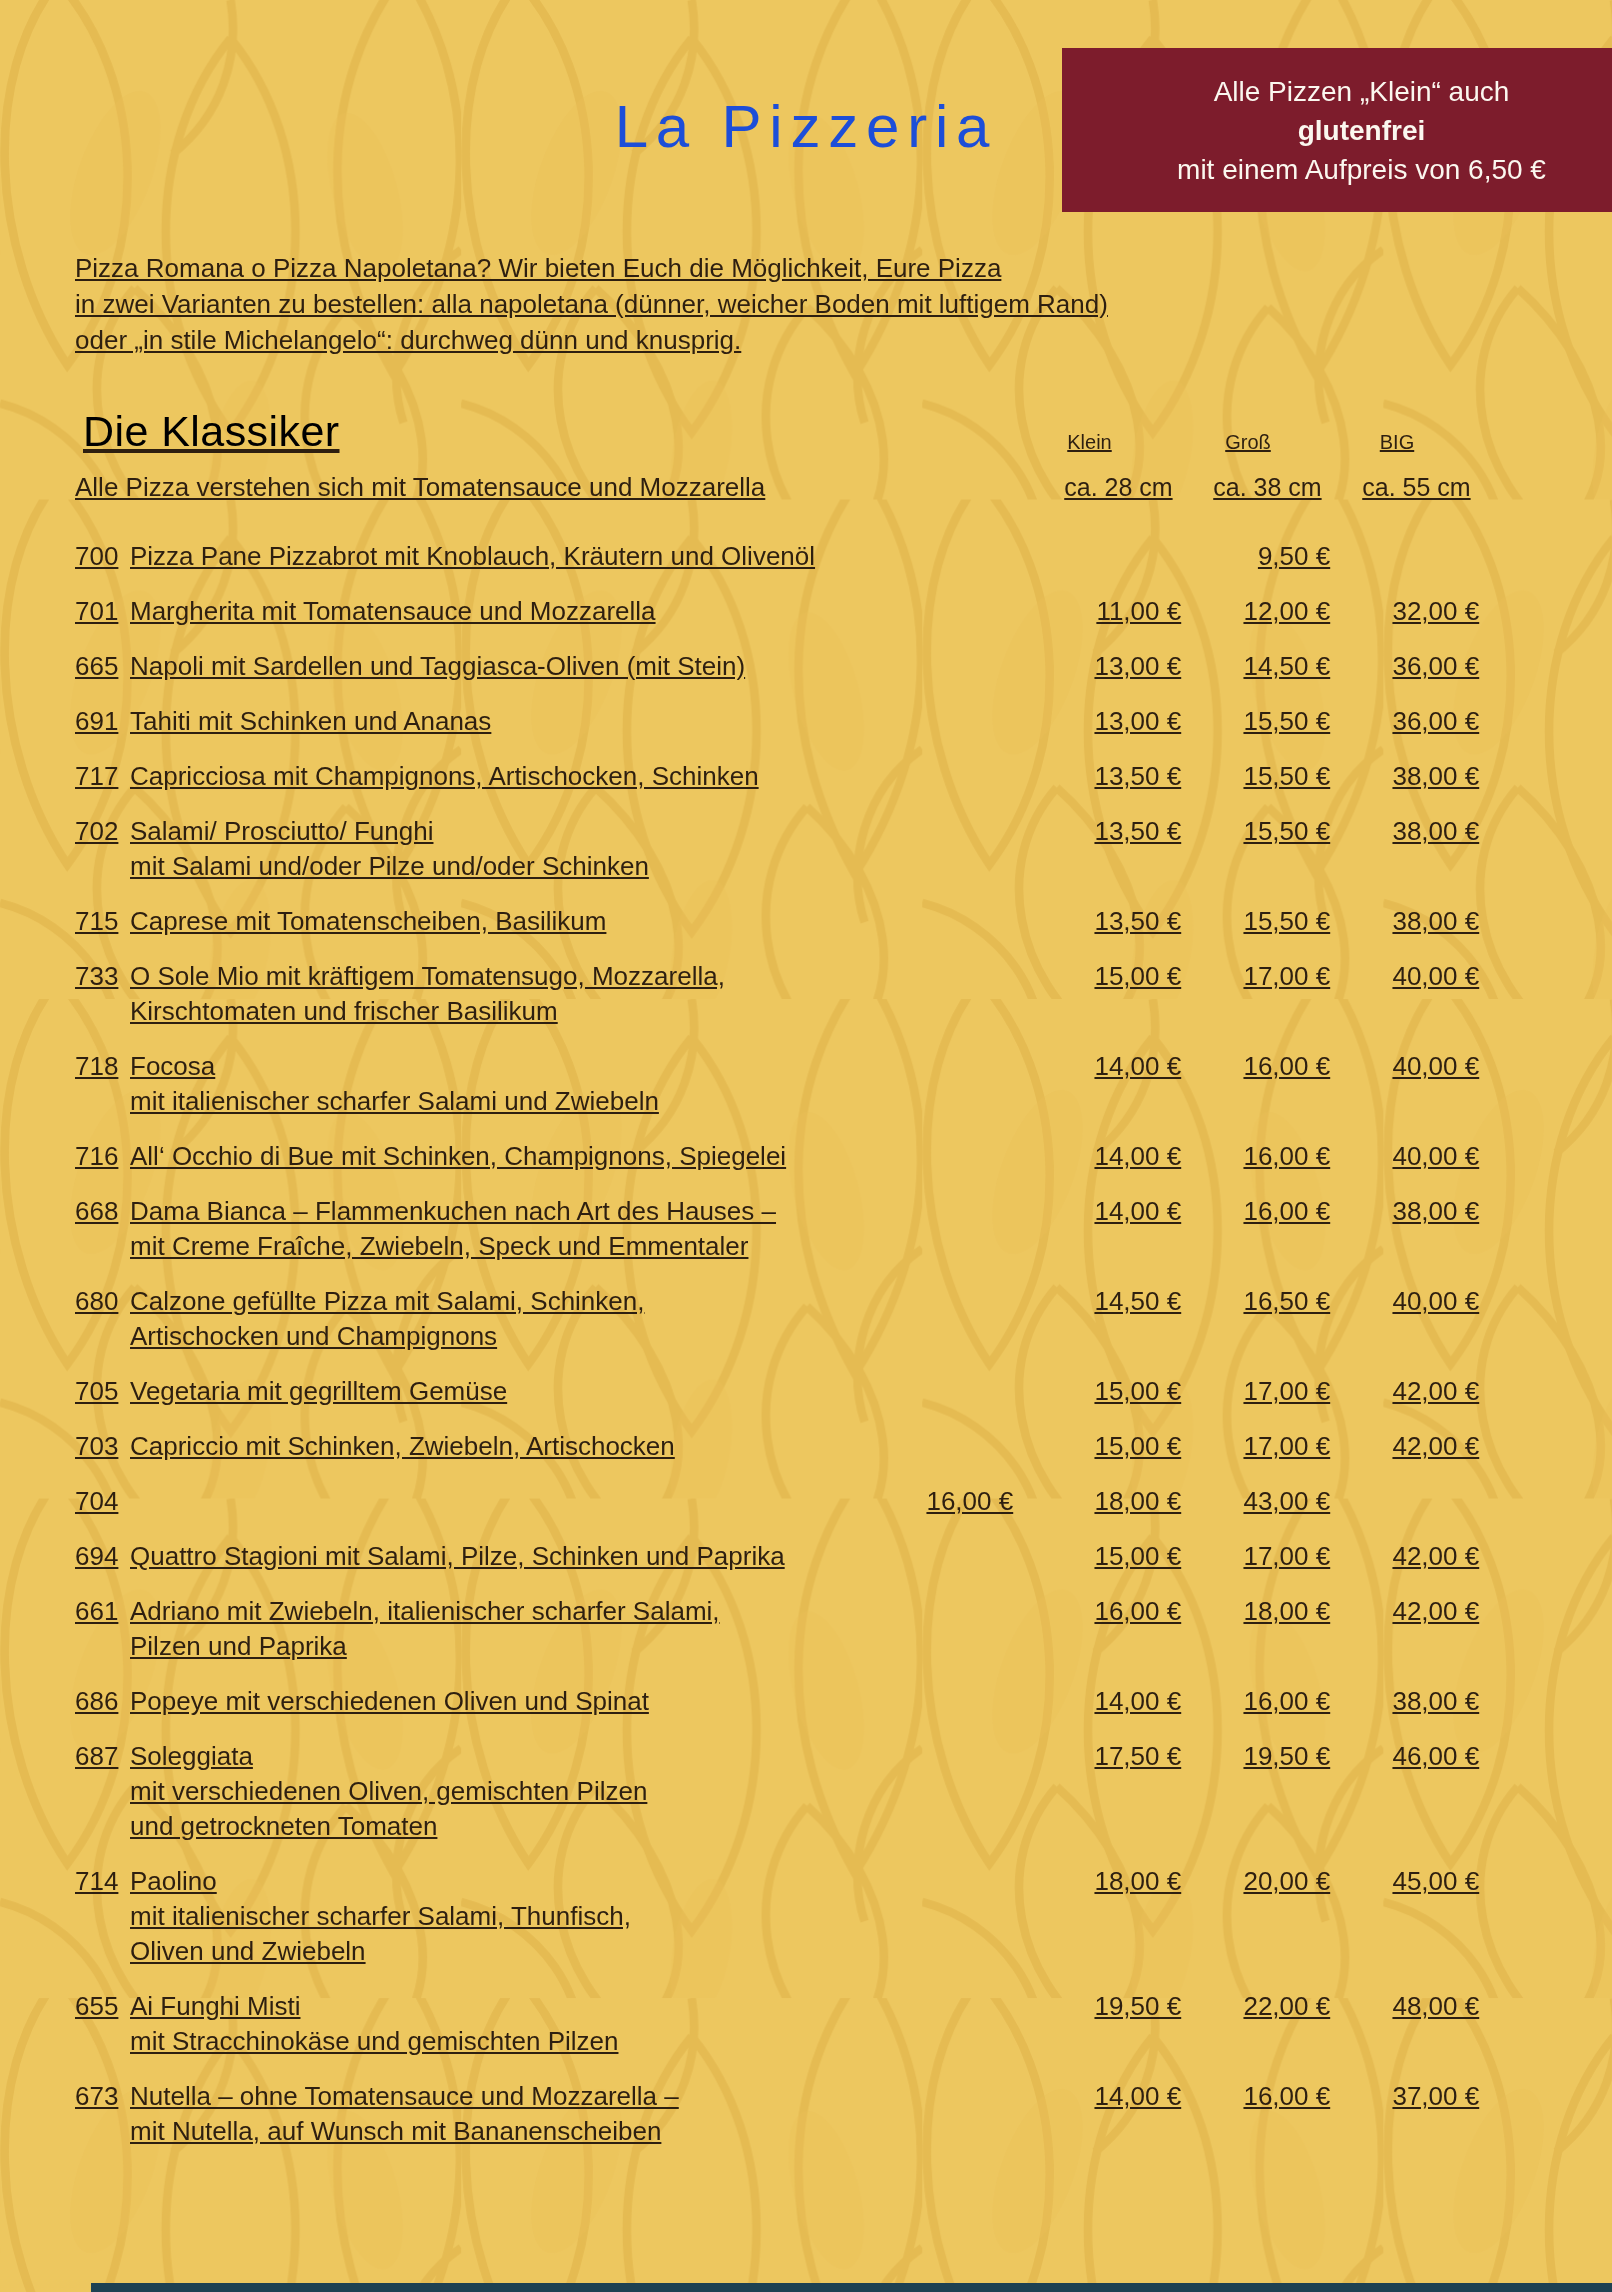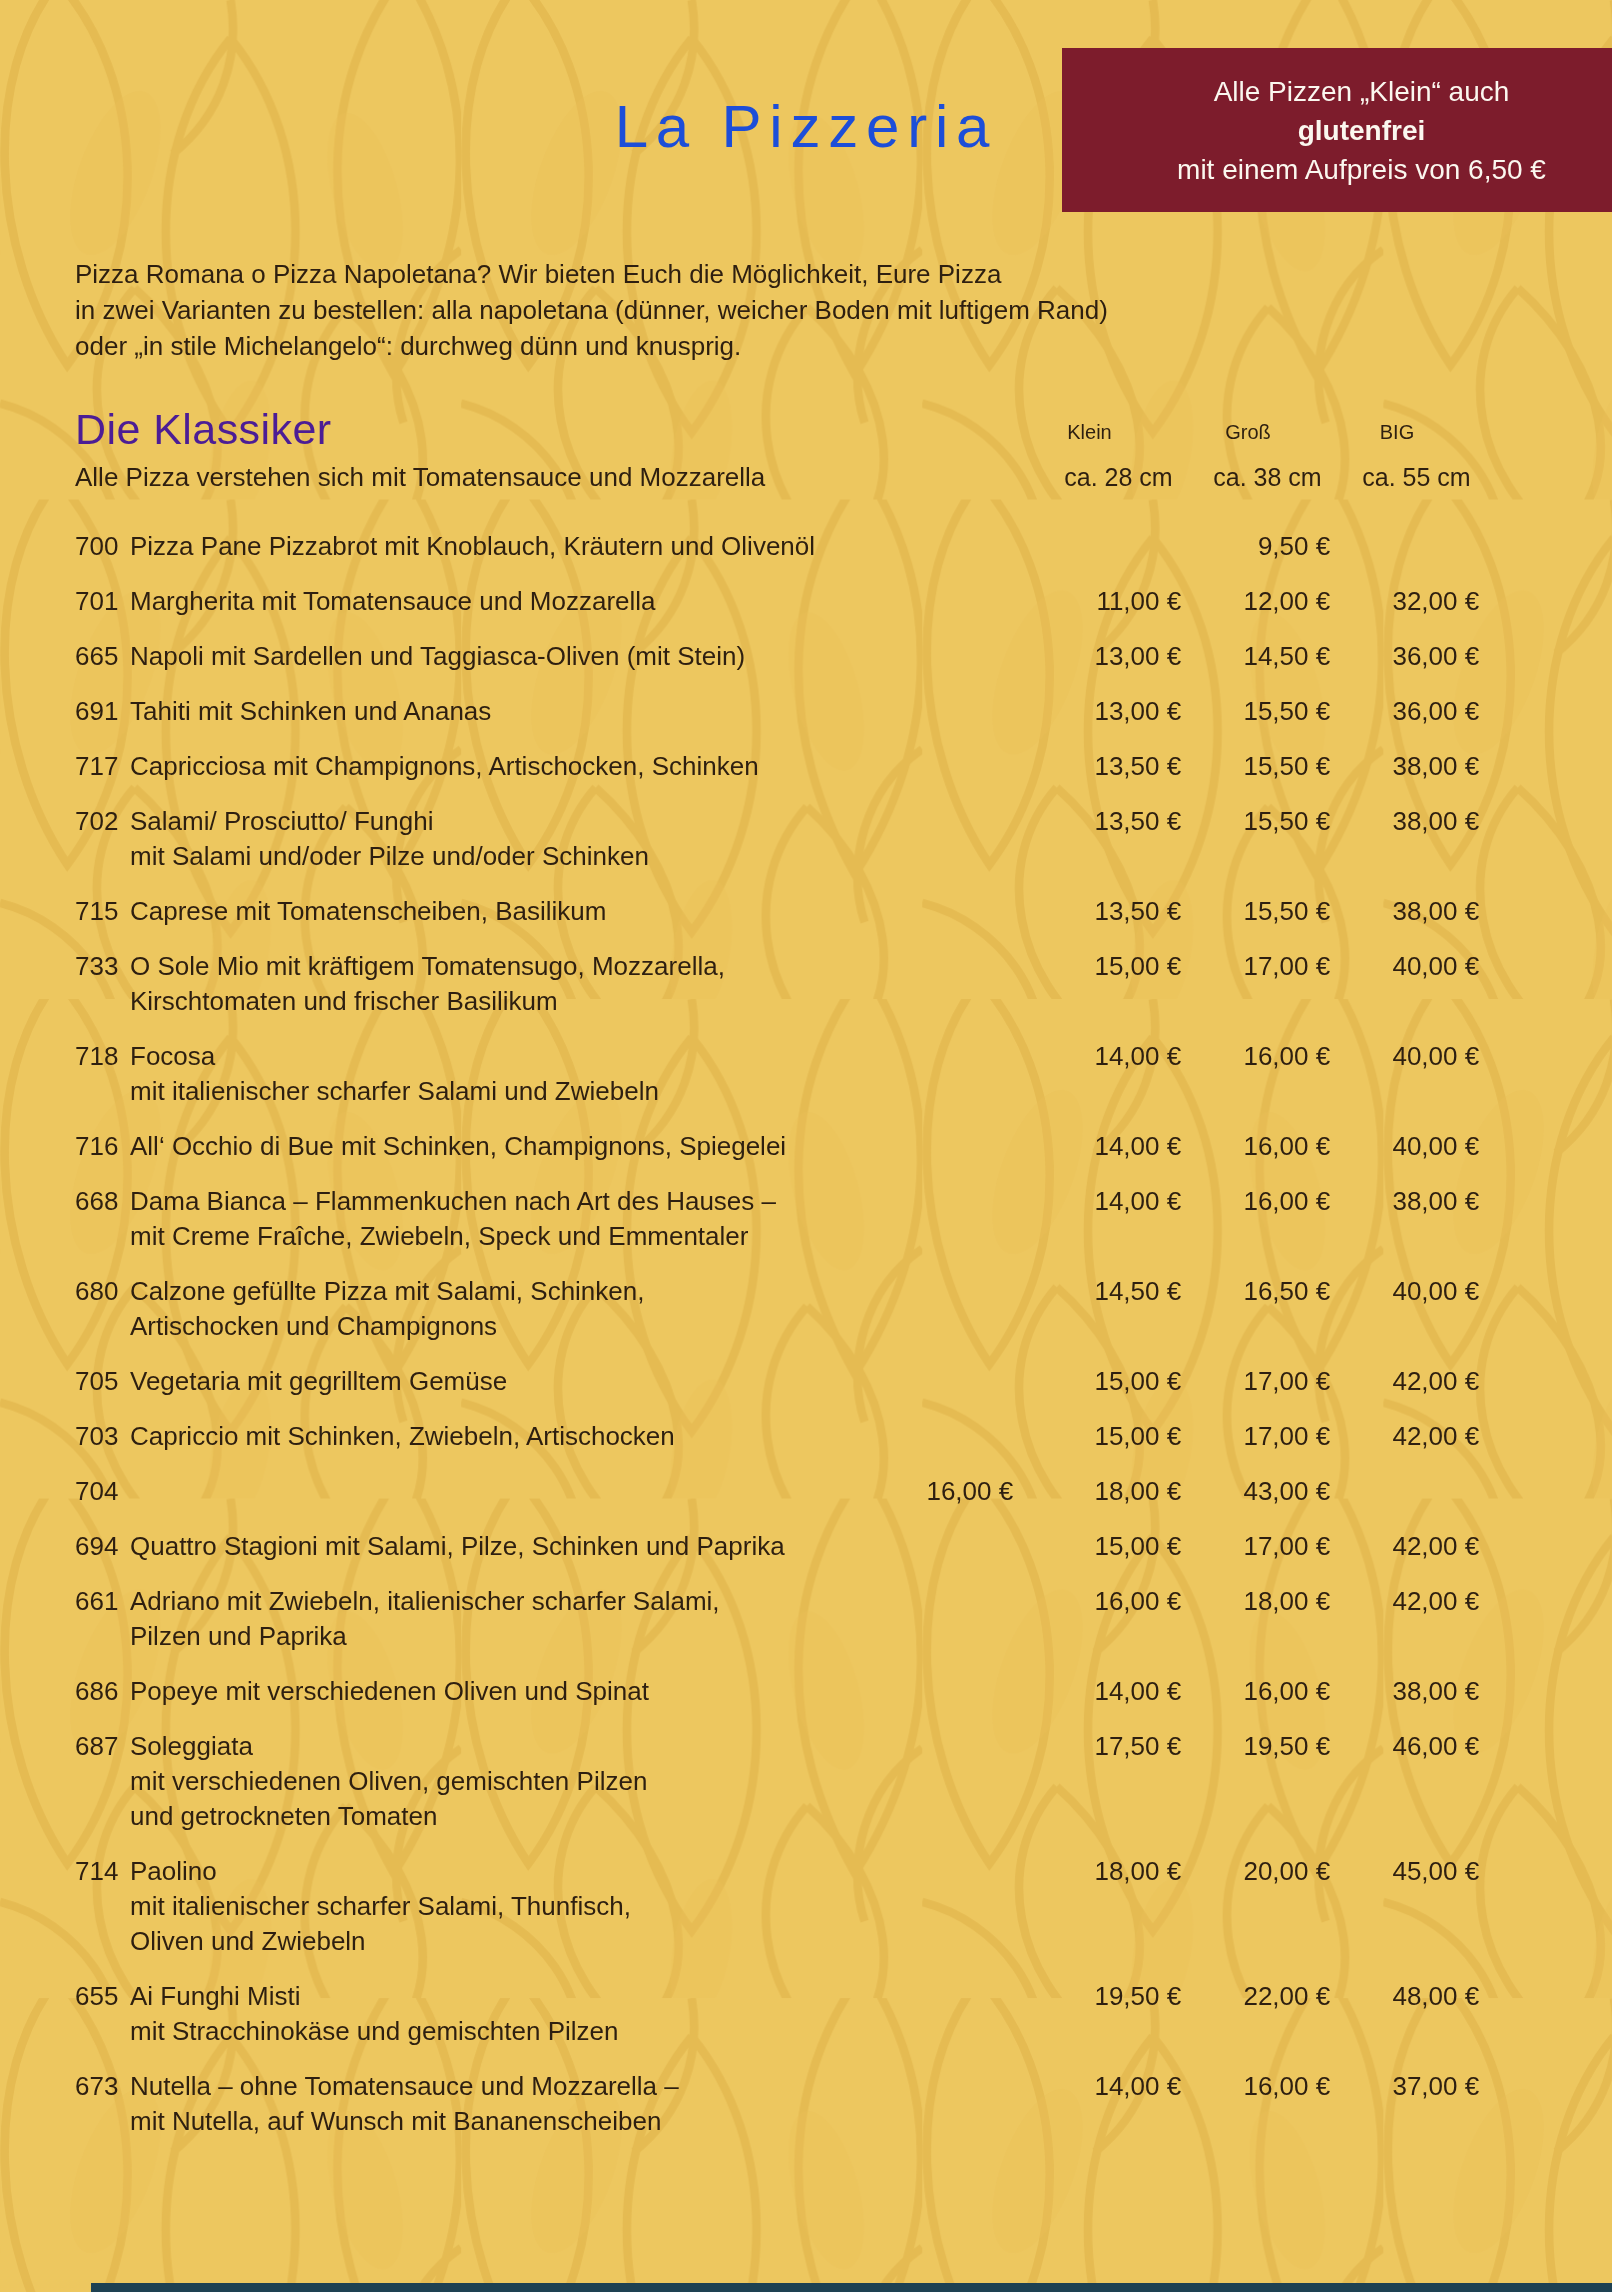--- a/index.html
+++ b/index.html
@@ -8,21 +8,21 @@
     background:#b89a4a;
   }
   .page{
     position:relative;
     width:1612px;height:2292px;
     background:#EDC75F;
     overflow:hidden;
     color:#2E1F10;
   }
   .bg-pattern{position:absolute;inset:0;z-index:0;display:block;}
-  .content{position:absolute;top:14px;left:75px;width:1409px;z-index:2;}
+  .content{position:absolute;top:8px;left:75px;width:1409px;z-index:2;text-decoration:underline;}
 
   
   .page-title{
     position:absolute;z-index:2;top:92px;left:0;width:100%;
     margin:0;text-align:center;
     font-size:60px;font-weight:400;letter-spacing:0.13em;
     color:#1d4ed8;
   }
   .badge{
     position:absolute;z-index:3;left:1062px;top:48px;width:599px;height:164px;
@@ -40,22 +40,22 @@
 
   
   .grid-row{
     display:grid;
     grid-template-columns:55px 1fr 168px 149px 149px;
     align-items:start;
   }
   .section-head{margin-top:42px;align-items:end;}
   .section-heading{
     grid-column:1 / 3;
-    margin:0;font-size:43px;line-height:46px;font-weight:400;
-    color:#4c1d95;letter-spacing:0.01em;
+    margin:8px;font-size:43px;line-height:46px;font-weight:400;
+    color:#000000;letter-spacing:0.01em;
   }
   .col-label{
     font-size:20px;line-height:29px;text-align:center;
     padding-right:25px;padding-bottom:4.8px;
   }
   .section-sub{margin-top:8.6px;}
   .section-subtitle{grid-column:1 / 3;font-size:26px;line-height:33px;}
   .size-label{font-size:25px;line-height:33px;text-align:right;padding-right:13.4px;}
 
   

